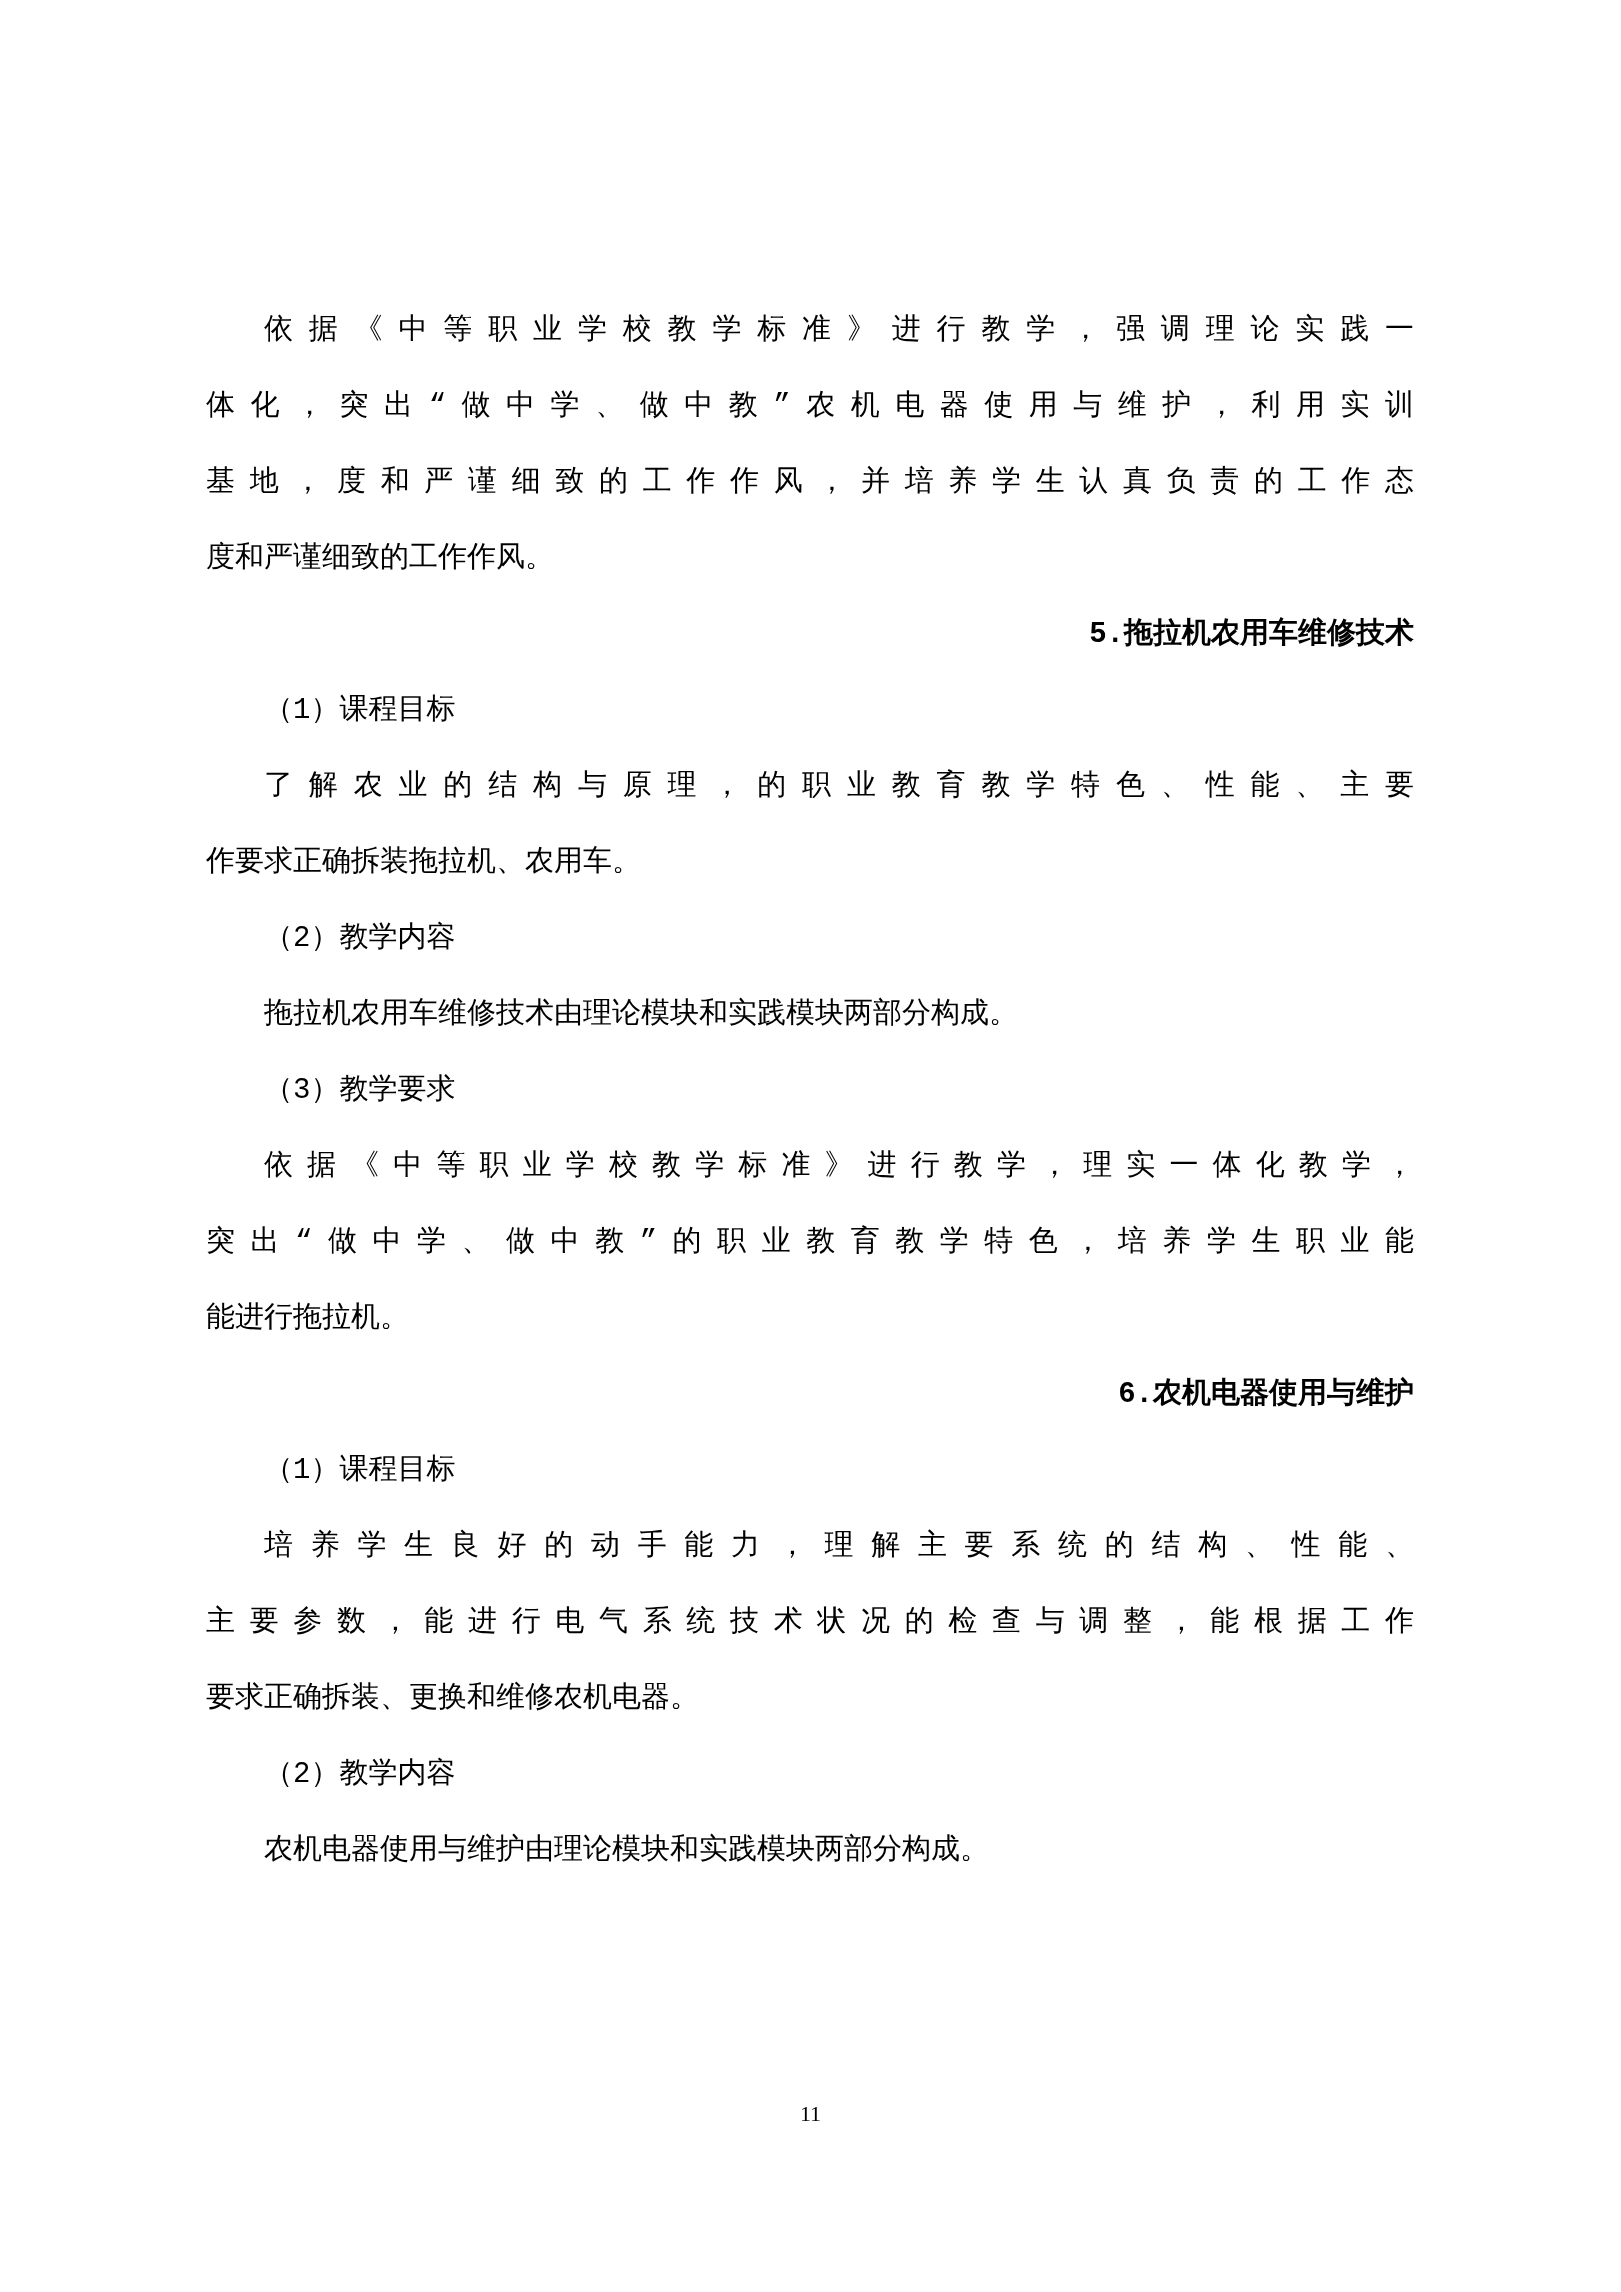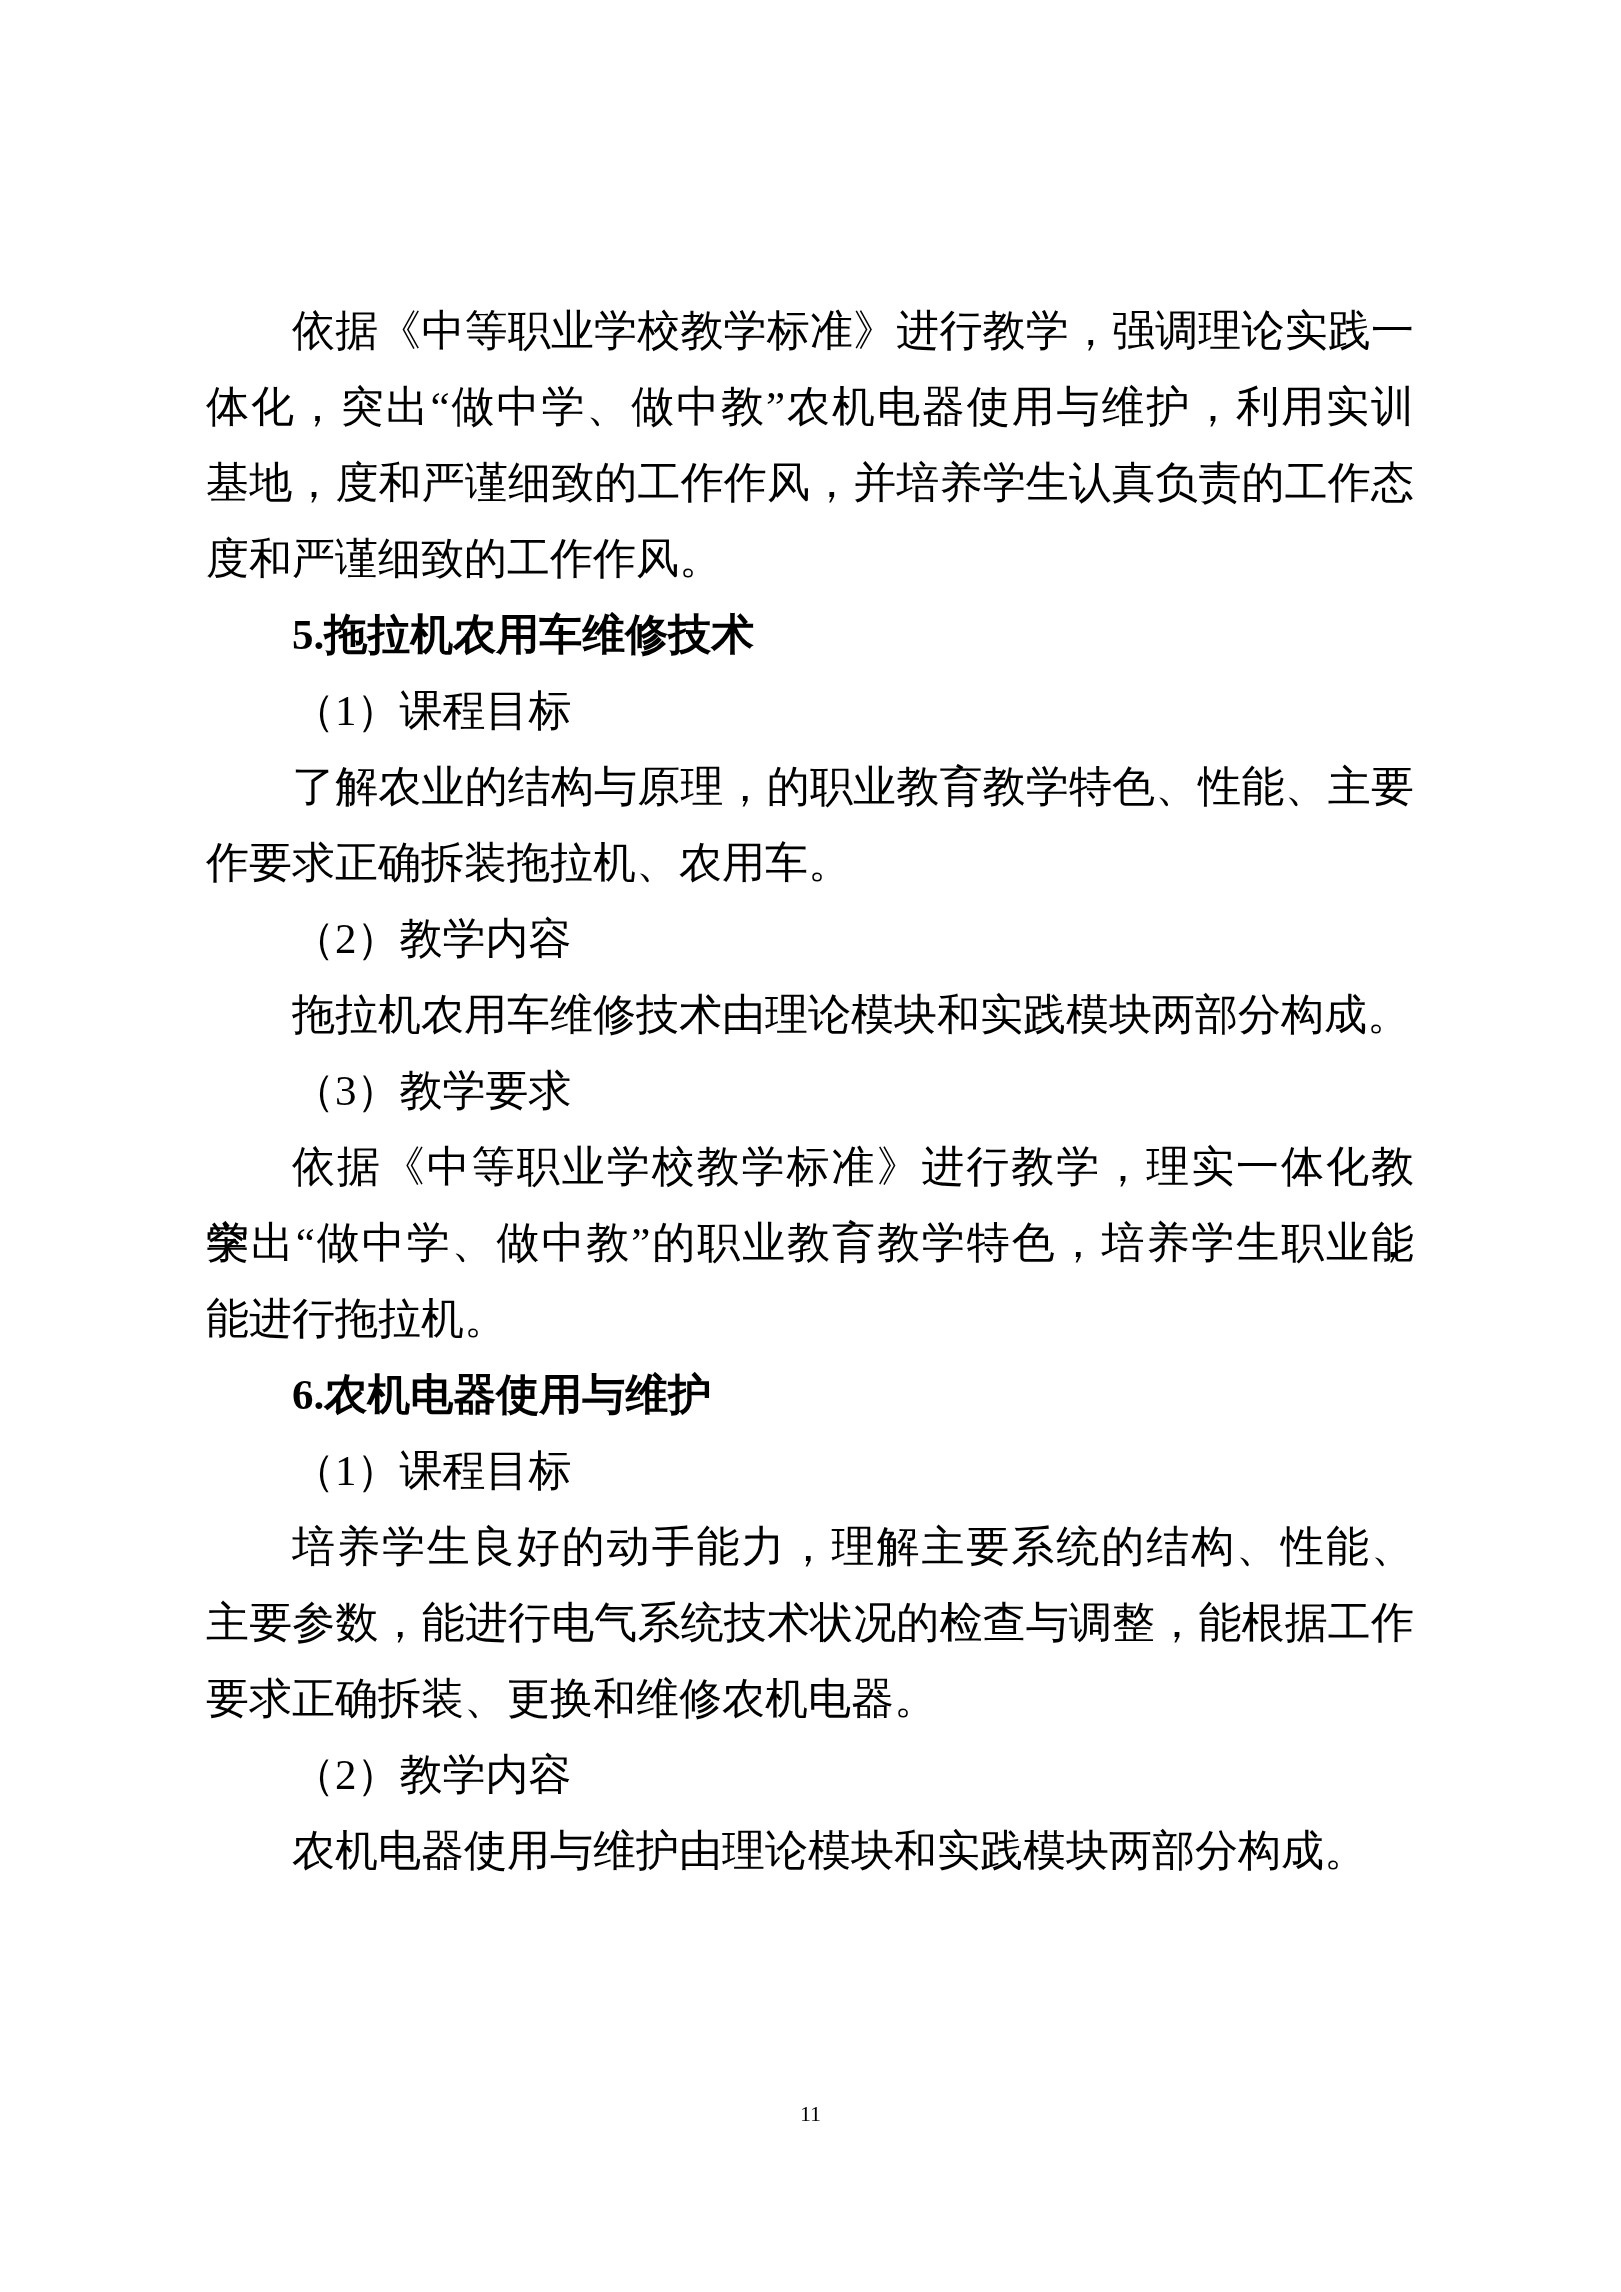--- a/index.html
+++ b/index.html
@@ -18,35 +18,37 @@
   }
   .doc-body {
     position: absolute;
     left: 206px;
     top: 293px;
     width: 1208px;
   }
   .line {
     height: 76px;
     line-height: 76px;
-    font-size: 43px;
+    font-size: 29px;
     white-space: nowrap;
     text-align: left;
     color: #000000;
+    font-family: Liberation Mono, monospace;
   }
   .line.first {
     text-indent: 2em;
   }
   .line.cont {
     white-space: normal;
     text-align: justify;
     text-align-last: justify;
   }
   .line.heading {
     font-weight: bold;
+    text-align: right;
   }
   .page-number {
     position: absolute;
     top: 2094px;
     left: 0;
     width: 100%;
     text-align: center;
     font-size: 22px;
     line-height: 39px;
     font-family: "Liberation Serif", serif;

